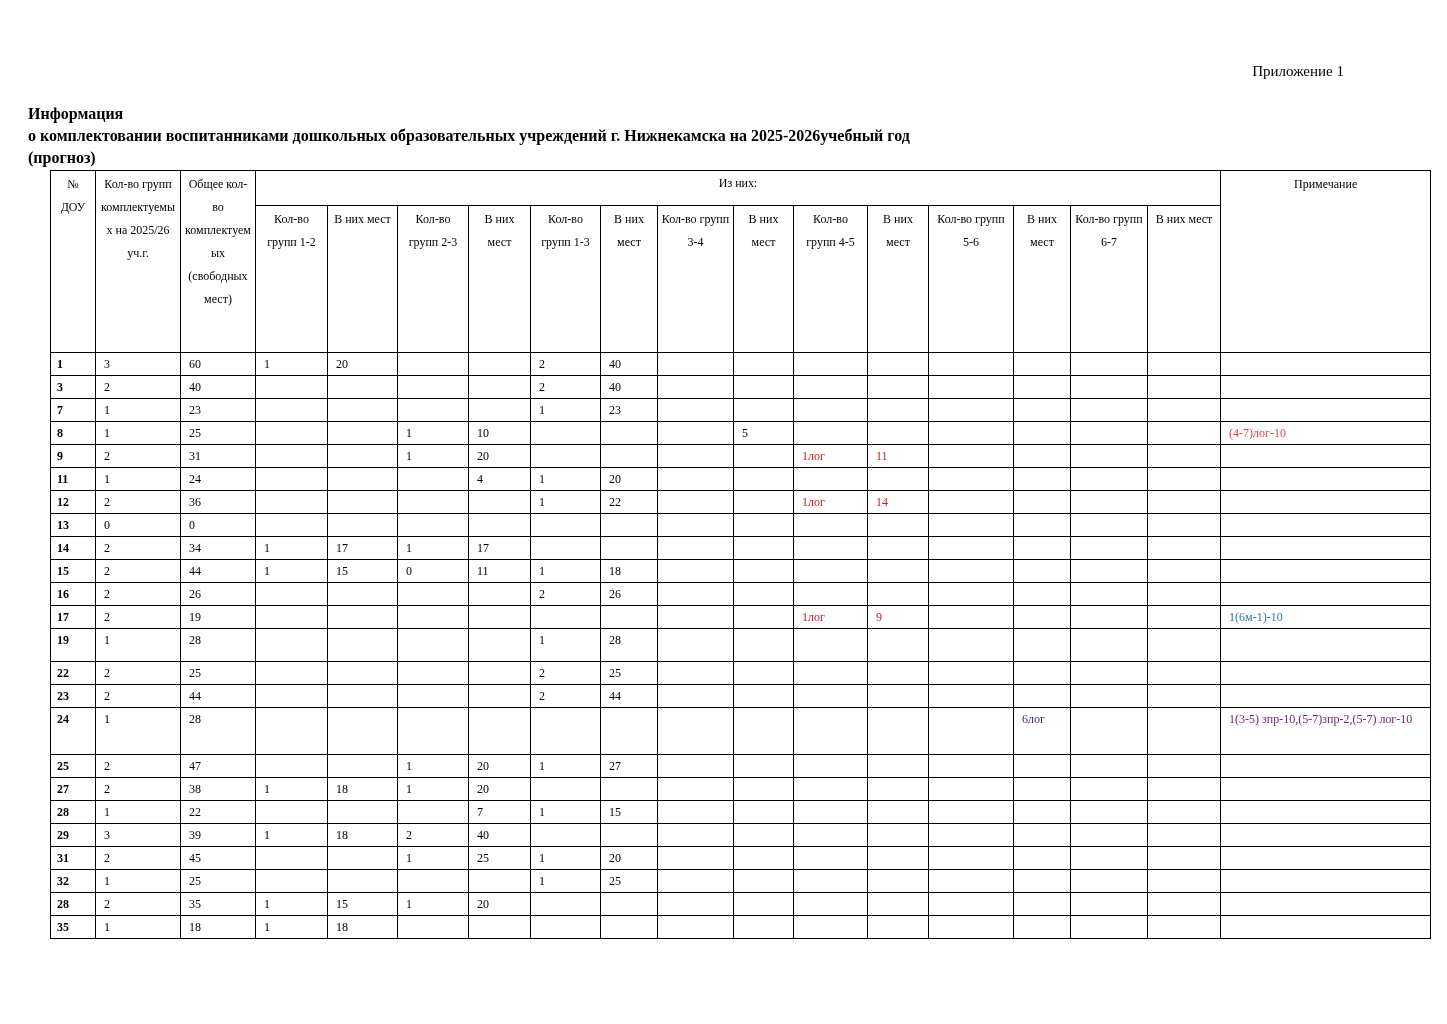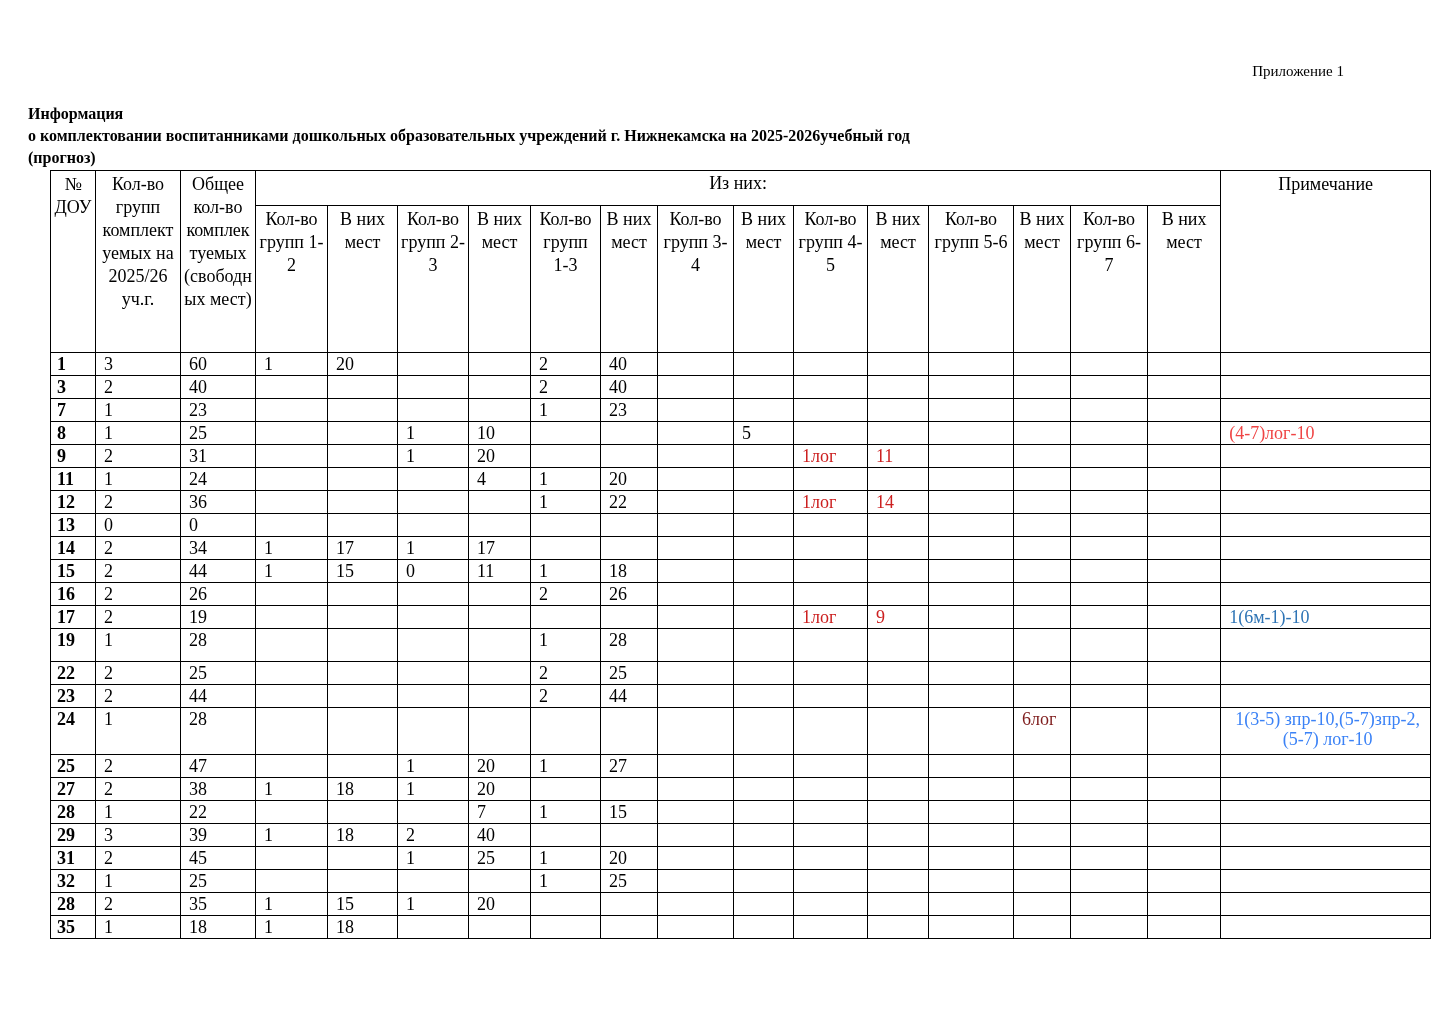--- a/index.html
+++ b/index.html
@@ -29,21 +29,21 @@
     line-height: 22px;
     margin-left: 16px;
   }
   table.main {
     position: absolute;
     left: 50px;
     top: 170px;
     width: 1380px;
     border-collapse: collapse;
     table-layout: fixed;
-    font-size: 18px;
+    font-size: 12px;
   }
   table.main th, table.main td {
     border: 1px solid #000;
     vertical-align: top;
     overflow: hidden;
     overflow-wrap: break-word;
     word-wrap: break-word;
   }
   table.main th {
     font-weight: normal;
@@ -433,24 +433,24 @@
           <td></td>
           <td></td>
           <td></td>
           <td></td>
           <td></td>
           <td></td>
           <td></td>
           <td></td>
           <td></td>
           <td></td>
-          <td style="color: #7f1d1d;">6лог</td>
-          <td></td>
-          <td></td>
-          <td class="note" style="color: #3b82f6; text-align: center;">1(3-5) зпр-10,(5-7)зпр-2,(5-7) лог-10</td>
+          <td style="color: #4c1d95;">6лог</td>
+          <td></td>
+          <td></td>
+          <td class="note" style="color: #701a75;">1(3-5) зпр-10,(5-7)зпр-2,(5-7) лог-10</td>
         </tr>
         <tr>
           <td class="num">25</td>
           <td>2</td>
           <td>47</td>
           <td></td>
           <td></td>
           <td>1</td>
           <td>20</td>
           <td>1</td>

